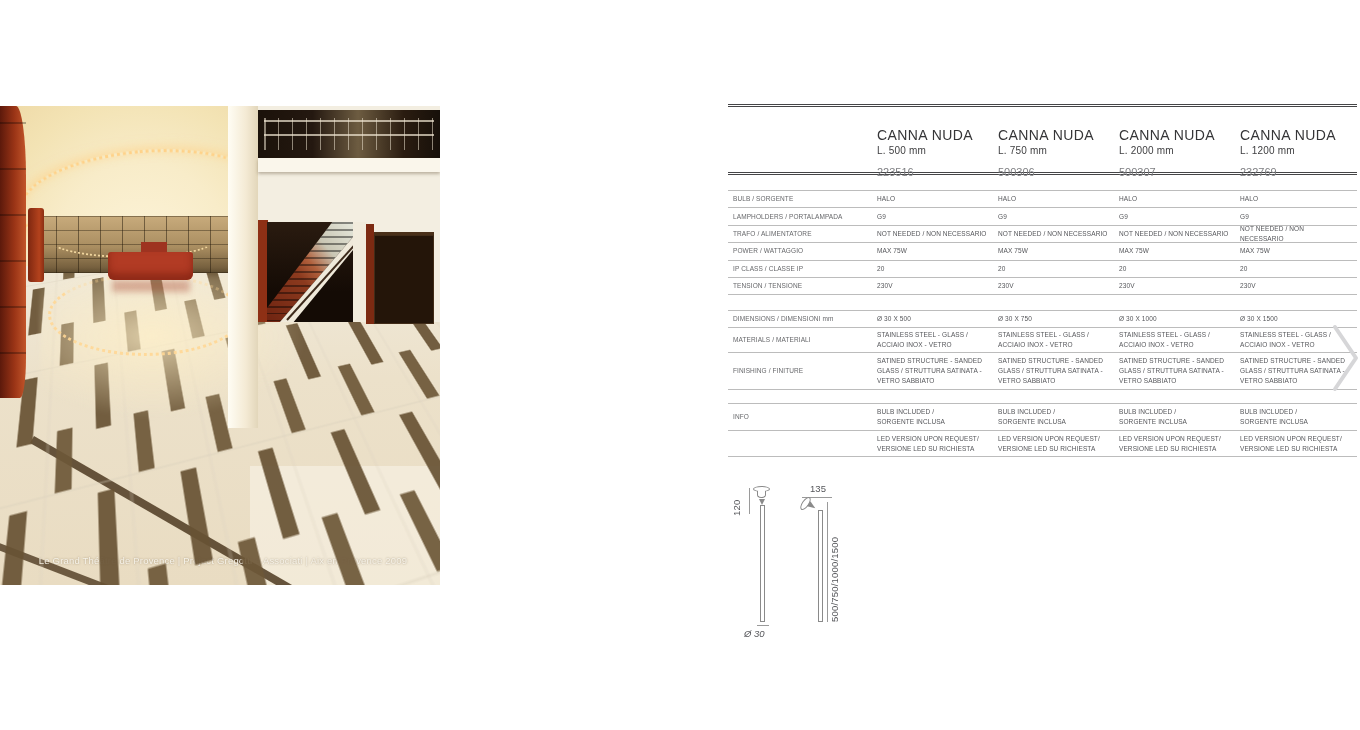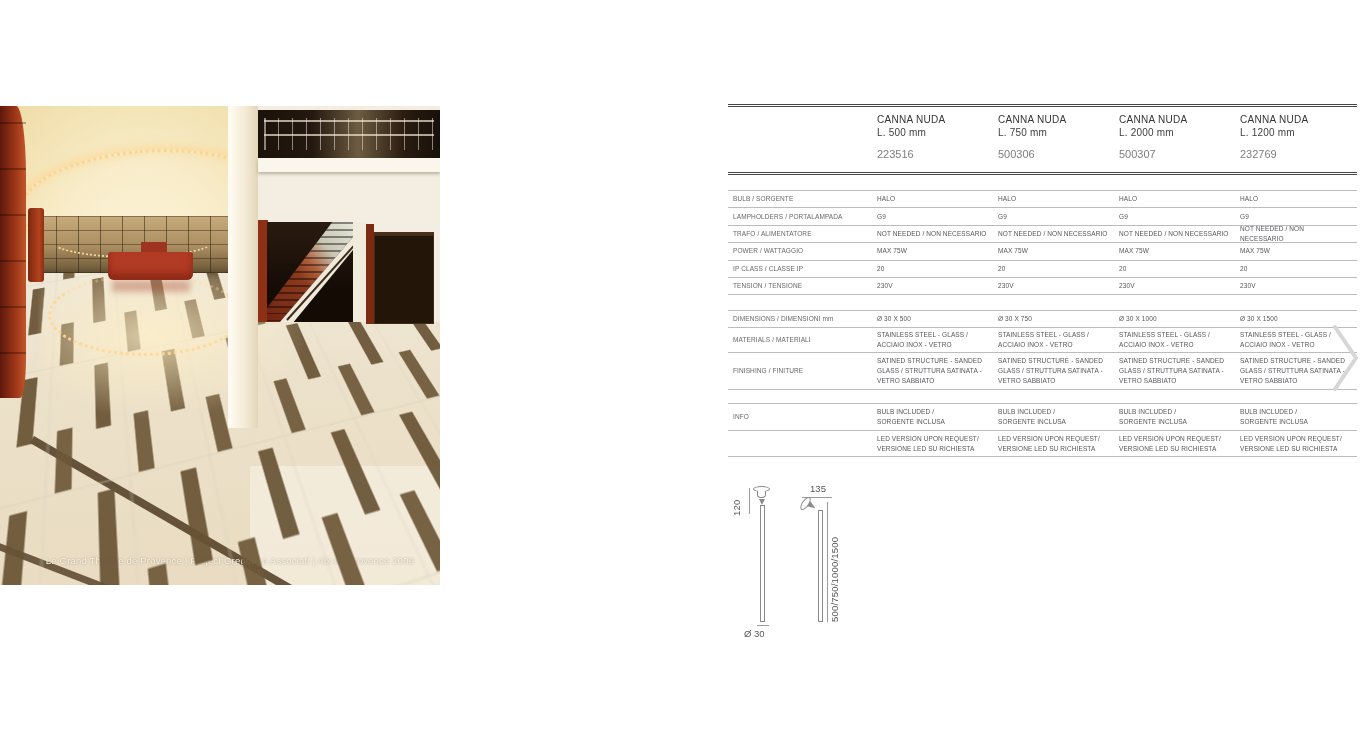--- a/index.html
+++ b/index.html
@@ -70,28 +70,28 @@
   .ph-handrail { position:absolute; left:20px; top:97px; width:118px; height:2px; background:#3e2b1c;
     transform:rotate(-48deg); transform-origin:0 50%; }
   .ph-wall-sliver { position:absolute; left:95px; top:116px; width:14px; height:100px; background:#f1ebdc; }
   .ph-redstrip2 { position:absolute; left:108px; top:118px; width:8px; height:100px; background:#7c2a12; }
   .ph-door { position:absolute; left:116px; top:126px; width:60px; height:92px; background:#241509;
     border-top:3px solid #4a3односторонь019; border-top:3px solid #4a3019; box-shadow:inset 0 0 0 1px rgba(120,90,55,.35); }
   .ph-stripe1 { position:absolute; left:34px; top:330px; width:540px; height:8px; background:rgba(78,58,33,.85);
     transform:rotate(30deg); transform-origin:0 0; }
   .ph-stripe2 { position:absolute; left:-14px; top:432px; width:170px; height:7px; background:rgba(78,58,33,.8);
     transform:rotate(21deg); transform-origin:0 0; }
-  .ph-caption { position:absolute; left:10px; top:449px; width:100%; text-align:center;
+  .ph-caption { position:absolute; left:3px; top:449px; width:100%; text-align:center;
     font-size:9.5px; letter-spacing:.02em; color:#f7f3e9; text-shadow:0 0 2px rgba(90,70,40,.5); }
 
   
   .spec { position:absolute; left:728px; top:104px; width:629px; }
   .rule-dbl { height:3px; border-top:1px solid #454547; border-bottom:1px solid #454547; }
   .t-head { display:grid; grid-template-columns:149px 121px 121px 121px 117px; height:65px; padding-top:7px; }
-  .p-name { font-size:10px; letter-spacing:.03em; color:#353537; }
+  .p-name { font-size:14px; letter-spacing:.03em; color:#353537;margin-top:13px; }
   .p-size { font-size:10px; letter-spacing:.02em; color:#404042; margin-top:2px; }
   .p-code { font-size:11px; color:#7d7e81; margin-top:10px; }
   .sec { display:grid; grid-template-columns:149px 121px 121px 121px 117px; border-top:1px solid #bcbcbc; }
   .sec1 { margin-top:15px; grid-template-rows:repeat(6, 17.4px); }
   .sec2 { margin-top:15px; grid-template-rows:17px 25px 37px; }
   .sec3 { margin-top:13px; grid-template-rows:27px 26px; }
   .c { border-bottom:1px solid #bcbcbc; display:flex; align-items:center;
     font-size:6.5px; letter-spacing:.1px; line-height:1.55; color:#55565a; }
   .c.lab { padding-left:5px; color:#66676a; }
   .c.val { padding-right:8px; white-space:pre-line; }
@@ -301,21 +301,21 @@
 
   <div class="draw">
 
     <span class="d-vtext" style="left:3px; top:8px; height:30px;">120</span>
     <div class="d-line" style="left:21px; top:10px; width:1px; height:26px;"></div>
     <div class="d-ellipse" style="left:25px; top:8px; width:17px; height:6px;"></div>
     <div class="d-cup" style="left:29px; top:13px; width:9px; height:7px;"></div>
     <div class="d-cone-down" style="left:31px; top:21px;"></div>
     <div class="d-tube" style="left:32px; top:27px; height:117px;"></div>
     <div class="d-line" style="left:29px; top:147px; width:12px; height:1px;"></div>
-    <span class="d-htext" style="left:16px; top:150px;">Ø 30</span>
+    <span class="d-htext" style="left:16px; top:150px;font-style:italic;">Ø 30</span>
 
     <span class="d-htext" style="left:74px; top:5px; width:32px; text-align:center;">135</span>
     <div class="d-line" style="left:74px; top:19px; width:30px; height:1px;"></div>
     <div class="d-ellipse" style="left:70px; top:22px; width:15px; height:7px; transform:rotate(-55deg);"></div>
     <div class="d-cone-right" style="left:80px; top:25px;"></div>
     <div class="d-tube" style="left:90px; top:32px; height:112px;"></div>
     <div class="d-line" style="left:99px; top:24px; width:1px; height:120px;"></div>
     <span class="d-vtext" style="left:101px; top:26px; height:118px;">500/750/1000/1500</span>
   </div>
 

